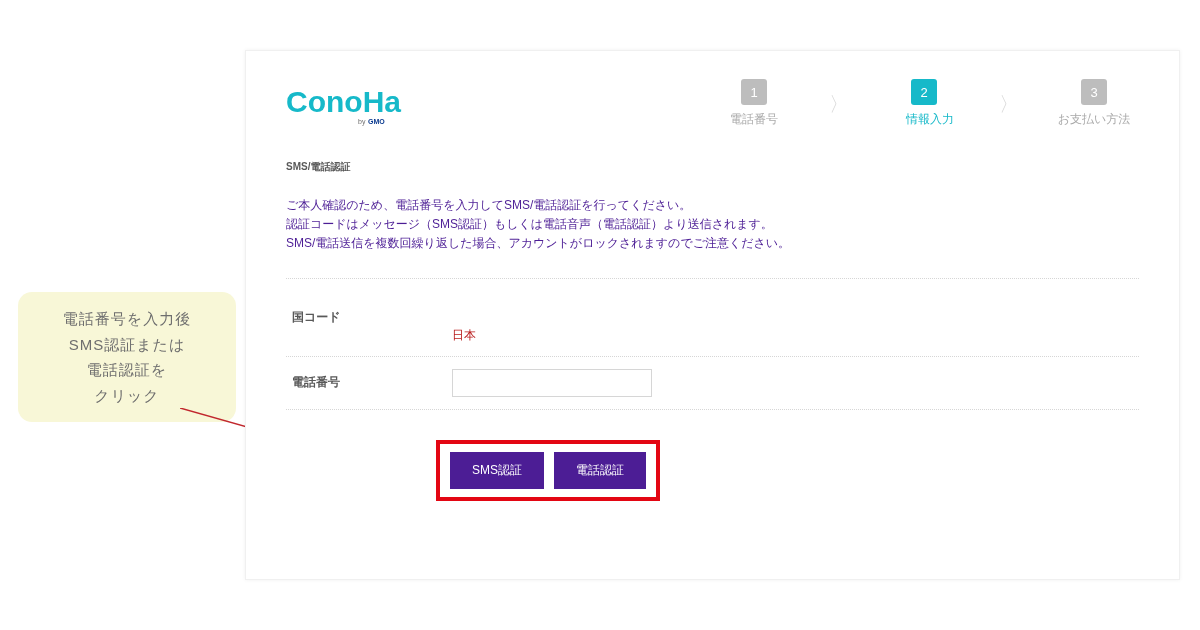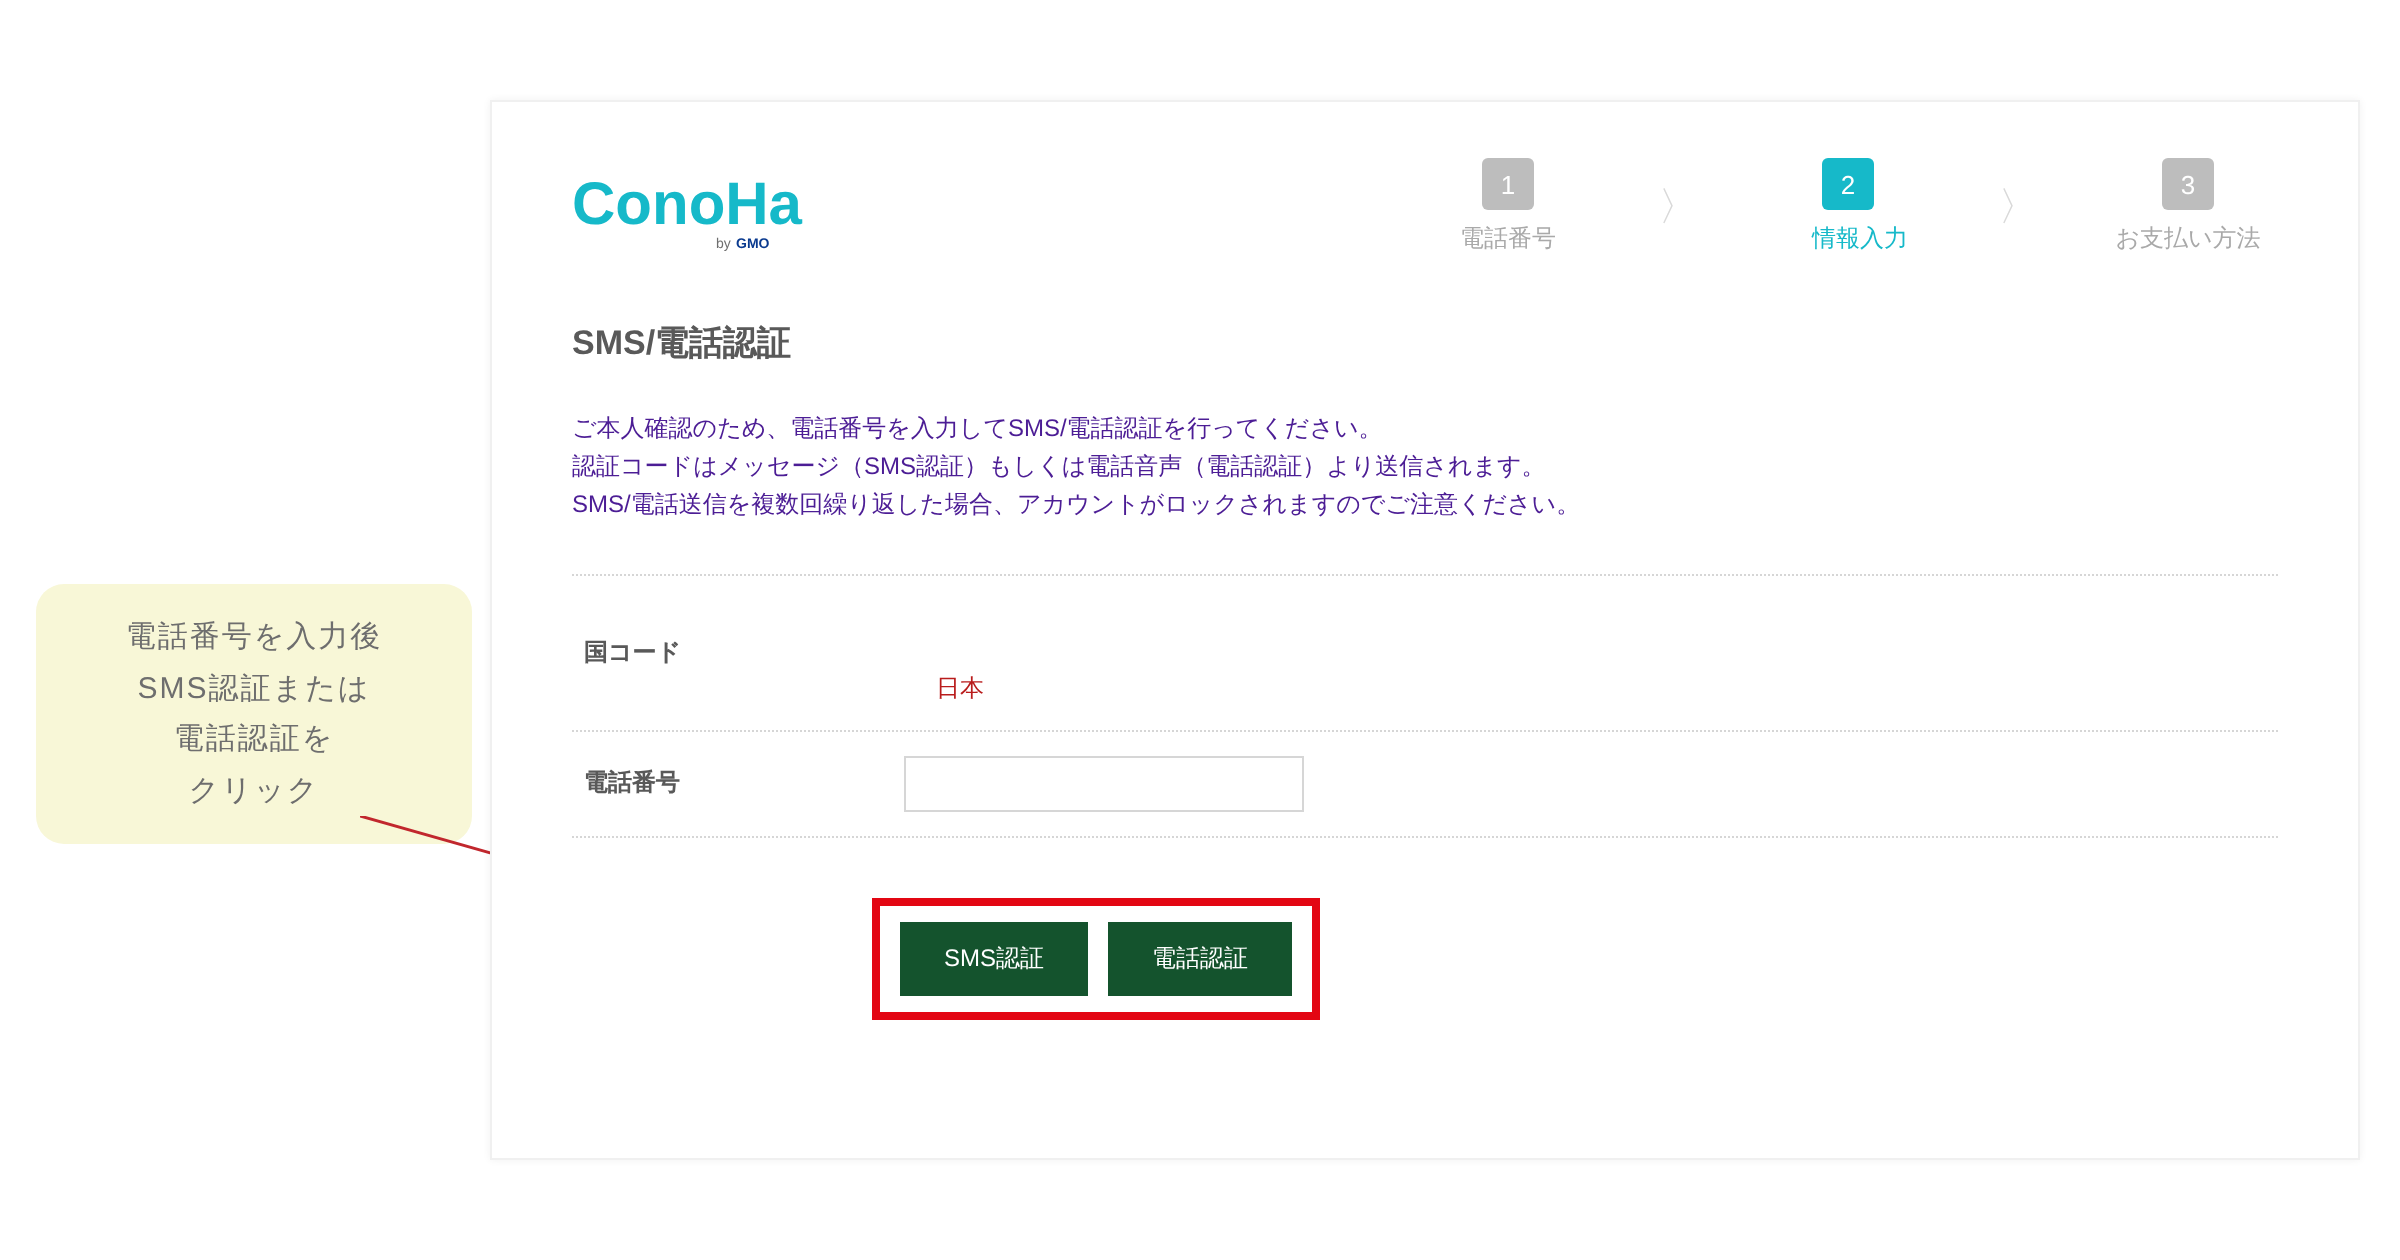--- a/index.html
+++ b/index.html
@@ -62,38 +62,38 @@
   .step.active .step-label { color: #16b9c9; margin-left: 12px; }
   .step-sep {
     color: #d9d9d9;
     font-size: 20px;
     line-height: 1;
   }
   .card-body {
     padding: 20px 40px 40px 40px;
   }
   .section-title {
-    font-size: 17px;
+    font-size: 10px;
     font-weight: bold;
     color: #595959;
     margin-bottom: 22px;
   }
   .desc {
     font-size: 12px;
     color: #4c1d95;
     line-height: 1.6;
     margin-bottom: 24px;
   }
   .form-row {
     display: flex;
     align-items: center;
     padding: 12px 6px;
     border-bottom: 1px dotted #d6d6d6;
   }
-  .form-row:first-of-type { border-top: 1px dotted #d6d6d6; gap: 16px; }
+  .form-row:first-of-type { border-top: 1px dotted #d6d6d6; }
   .form-label {
     width: 160px;
     font-size: 12px;
     font-weight: bold;
     color: #595959;
   }
   .form-value {
     font-size: 12px;
     color: #b91c1c;
     margin-top: 36px;
@@ -107,21 +107,21 @@
   }
   .button-highlight {
     margin-top: 30px;
     margin-left: 150px;
     border: 4px solid #e30613;
     padding: 8px 10px;
     display: inline-flex;
     gap: 10px;
   }
   .btn {
-    background: #14532d;
+    background: #4c1d95;
     color: #fff;
     border: none;
     padding: 10px 22px;
     font-size: 12px;
     cursor: pointer;
     font-family: inherit;
   }
   .callout {
     position: absolute;
     left: 18px;

